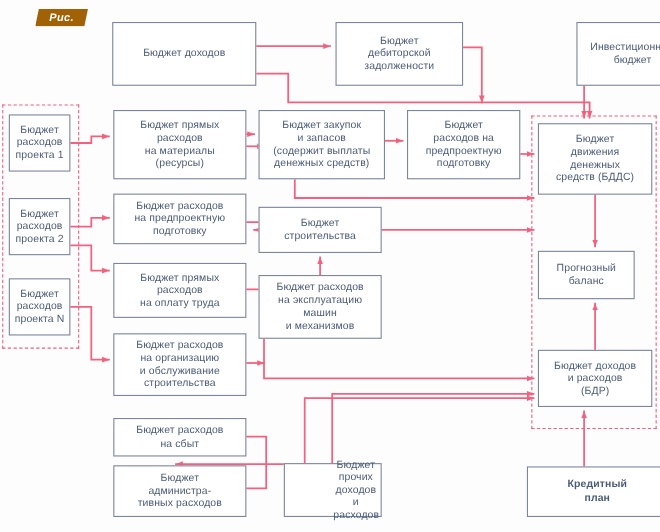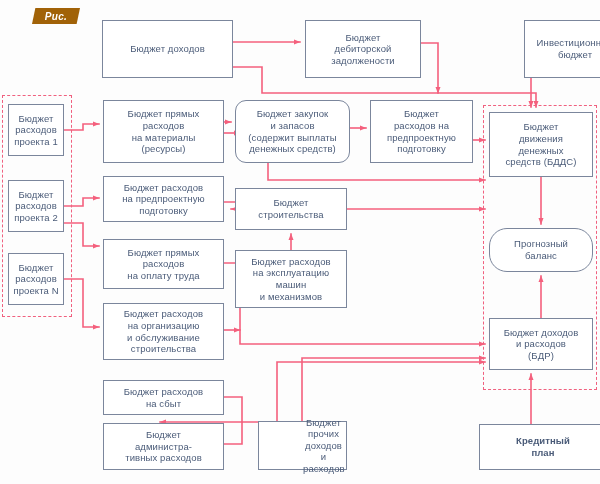--- a/index.html
+++ b/index.html
@@ -140,39 +140,39 @@
       </div>
       <div class="node" style="left: 103px; top: 303px; width: 121px; height: 57px; border-color: rgb(123, 134, 156); color: rgb(74, 91, 120);">
         <span>Бюджет  расходов<br>на организацию<br>и обслуживание<br>строительства</span>
       </div>
       <div class="node" style="left: 103px; top: 380px; width: 121px; height: 35px; border-color: rgb(123, 134, 156); color: rgb(74, 91, 120);">
         <span>Бюджет расходов<br>на сбыт</span>
       </div>
       <div class="node" style="left: 103px; top: 423px; width: 121px; height: 47px; border-color: rgb(123, 134, 156); color: rgb(74, 91, 120);">
         <span>Бюджет<br>администра-<br>тивных расходов</span>
       </div>
-      <div class="node" style="left: 235px; top: 100px; width: 115px; height: 63px; border-color: rgb(123, 134, 156); color: rgb(74, 91, 120); border-radius: 11px;">
+      <div class="node" style="left: 235px; top: 100px; width: 115px; height: 63px; border-color: rgb(123, 134, 156); color: rgb(74, 91, 120);">
         <span>Бюджет закупок<br>и запасов<br>(содержит выплаты<br>денежных средств)</span>
       </div>
       <div class="node" style="left: 235px; top: 188px; width: 112px; height: 42px; border-color: rgb(123, 134, 156); color: rgb(74, 91, 120);">
         <span>Бюджет<br>строительства</span>
       </div>
       <div class="node" style="left: 235px; top: 250px; width: 112px; height: 58px; border-color: rgb(123, 134, 156); color: rgb(74, 91, 120);">
         <span>Бюджет расходов<br>на эксплуатацию<br>машин<br>и механизмов</span>
       </div>
       <div class="node" style="left: 258px; top: 421px; width: 89px; height: 49px; border-color: rgb(123, 134, 156); color: rgb(74, 91, 120); padding-left: 44px;">
         <span>Бюджет прочих<br>доходов<br>и расходов</span>
       </div>
       <div class="node" style="left: 370px; top: 100px; width: 103px; height: 63px; border-color: rgb(123, 134, 156); color: rgb(74, 91, 120);">
         <span>Бюджет<br>расходов  на<br>предпроектную<br>подготовку</span>
       </div>
       <div class="node" style="left: 489px; top: 112px; width: 104px; height: 65px; border-color: rgb(123, 134, 156); color: rgb(74, 91, 120);">
         <span>Бюджет<br>движения<br>денежных<br>средств (БДДС)</span>
       </div>
-      <div class="node" style="left: 489px; top: 228px; width: 104px; height: 44px; border-color: rgb(123, 134, 156); color: rgb(74, 91, 120); border-radius: 18px;">
+      <div class="node" style="left: 489px; top: 228px; width: 88px; height: 44px; border-color: rgb(123, 134, 156); color: rgb(74, 91, 120);">
         <span>Прогнозный<br>баланс</span>
       </div>
       <div class="node" style="left: 489px; top: 318px; width: 104px; height: 52px; border-color: rgb(123, 134, 156); color: rgb(74, 91, 120);">
         <span>Бюджет доходов<br>и расходов<br>(БДР)</span>
       </div>
       <div class="node" style="left: 479px; top: 424px; width: 128px; height: 46px; border-color: rgb(123, 134, 156); color: rgb(74, 91, 120); font-weight: bold;">
         <span>Кредитный<br>план</span>
       </div>
     </div>
 

